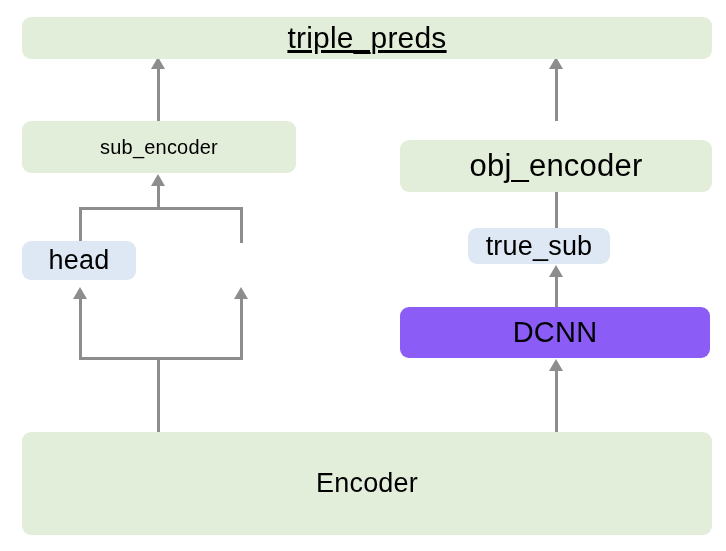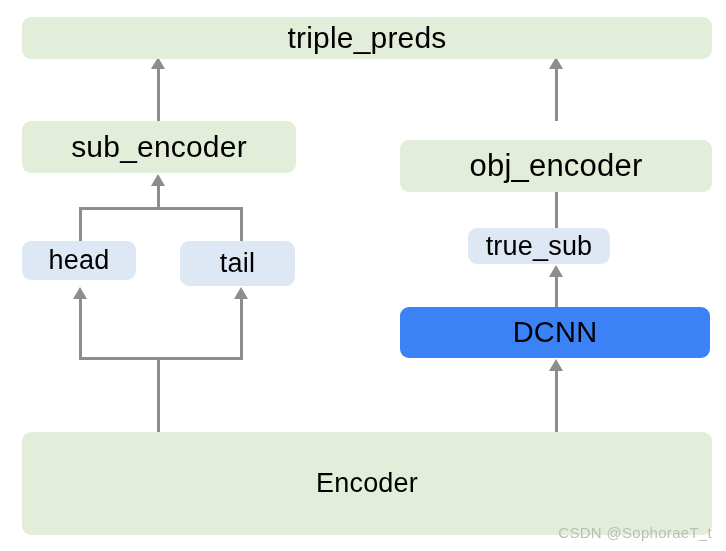--- a/index.html
+++ b/index.html
@@ -26,25 +26,25 @@
     box-sizing: border-box;
     color: #000000;
     font-family: "Liberation Sans", sans-serif;
     font-weight: 400;
     letter-spacing: 0.2px;
     white-space: nowrap;
     z-index: 3;
   }
   .node.green  { background: #e3eeda; }
   .node.blue   { background: #dde8f4; }
-  .node.yellow { background: #3b82f6; text-align: center; }
+  .node.yellow { background: #8b5cf6; text-align: center; }
 
   
-  #node-triple-preds { left: 22px;  top: 17px;  width: 690px; height: 42px;  font-size: 30px; }
-  #node-sub-encoder  { left: 22px;  top: 121px; width: 274px; height: 52px;  font-size: 30px; }
+  #node-triple-preds { left: 22px;  top: 17px;  width: 690px; height: 42px;  font-size: 30px; text-decoration: underline; }
+  #node-sub-encoder  { left: 22px;  top: 121px; width: 274px; height: 52px;  font-size: 20px; }
   #node-obj-encoder  { left: 400px; top: 121px; width: 312px; height: 52px;  font-size: 31px; margin-top: 19px; }
   #node-head         { left: 22px;  top: 241px; width: 114px; height: 39px;  font-size: 27px; }
   #node-tail         { left: 180px; top: 241px; width: 115px; height: 45px;  font-size: 27px; }
   #node-true-sub     { left: 468px; top: 228px; width: 142px; height: 36px;  font-size: 27px; }
   #node-dcnn         { left: 400px; top: 307px; width: 310px; height: 51px;  font-size: 29px; }
   #node-encoder      { left: 22px;  top: 432px; width: 690px; height: 103px; font-size: 27px; }
 
   
   .conn {
     position: absolute;
@@ -124,23 +124,20 @@
   </div>
 
   <div class="node green" id="node-obj-encoder">
     <span>obj_encoder</span>
   </div>
 
   <div class="node blue" id="node-head">
     <span>head</span>
   </div>
 
-  <div class="node blue" id="node-tail">
-    <span>tail</span>
-  </div>
 
   <div class="node blue" id="node-true-sub">
     <span>true_sub</span>
   </div>
 
   <div class="node yellow" id="node-dcnn">
     <span>DCNN</span>
   </div>
 
   <div class="node green" id="node-encoder">
@@ -168,15 +165,14 @@
 
   <div class="conn v" id="line-enc-to-dcnn"></div>
   <div class="arrowhead" id="head-enc-to-dcnn"></div>
 
   <div class="conn v" id="line-dcnn-to-truesub"></div>
   <div class="arrowhead" id="head-dcnn-to-truesub"></div>
 
   <div class="conn v" id="line-truesub-to-obj"></div>
   <div class="arrowhead" id="head-truesub-to-obj"></div>
 
-  <div id="watermark">CSDN @SophoraeT_t</div>
 
 </div>
 
 </body></html>

